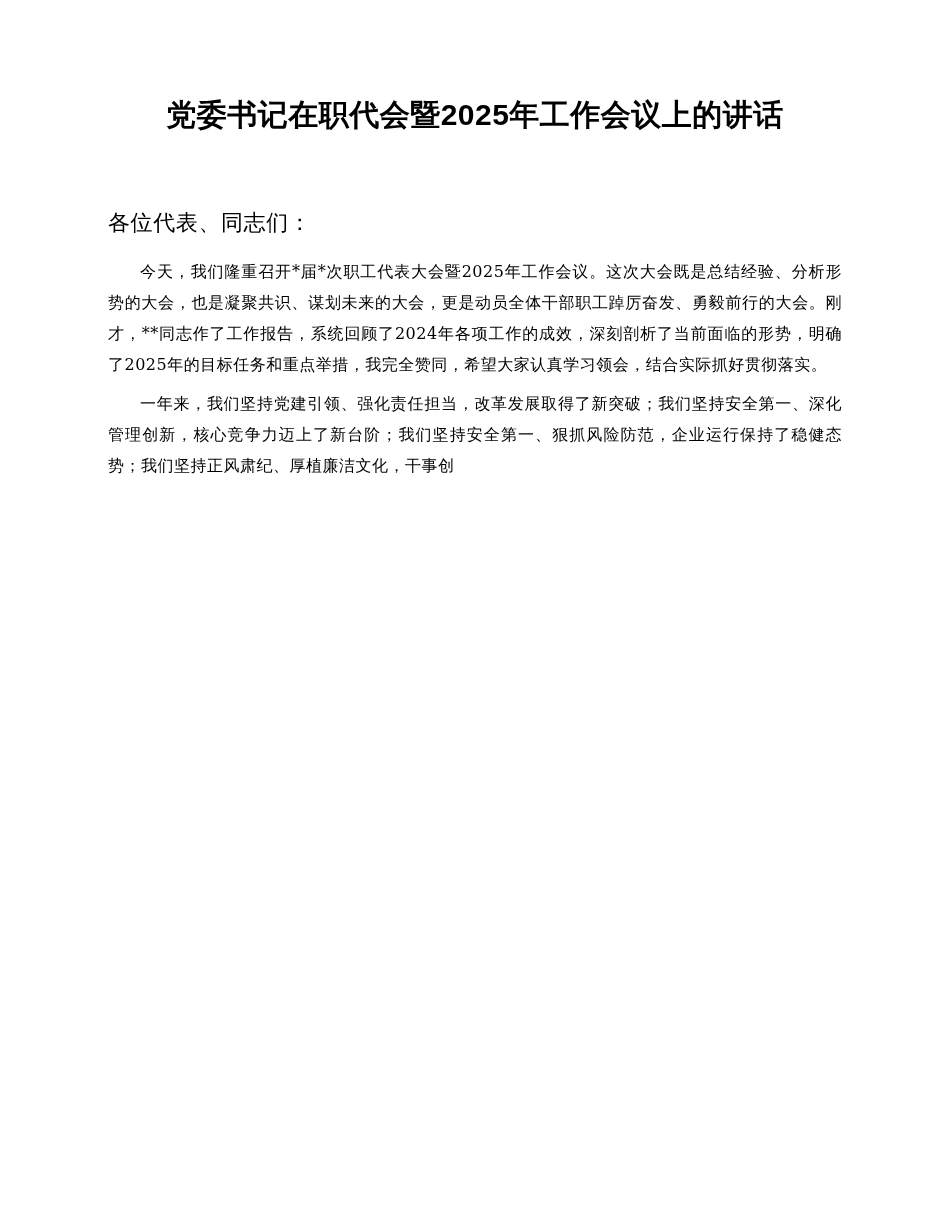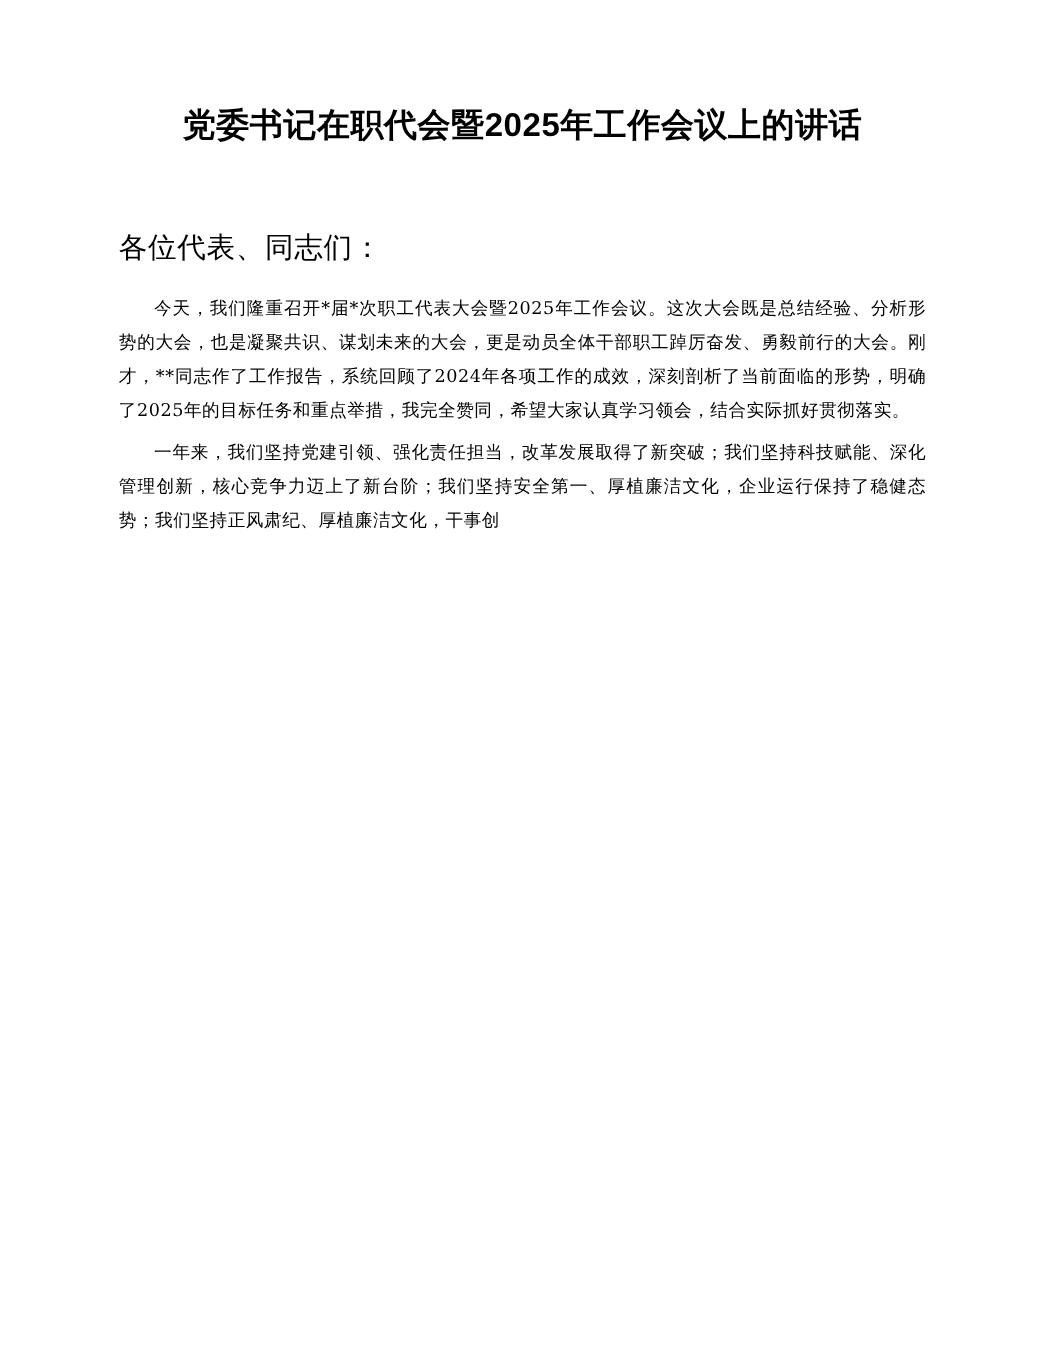--- a/index.html
+++ b/index.html
@@ -22,21 +22,21 @@
     font-family: "Liberation Sans", "DejaVu Sans", sans-serif;
     font-weight: bold;
     font-size: 30px;
     line-height: 1.35;
     text-align: center;
     letter-spacing: 0.5px;
     margin: 0 0 66px 0;
     white-space: nowrap;
   }
   .salutation {
-    font-size: 26px;
+    font-size: 22px;
     line-height: 1.9;
     margin: 0 0 14px 0;
     letter-spacing: 0.6px;
   }
   .para {
     font-size: 16px;
     line-height: 1.93;
     text-align: justify;
     text-justify: inter-ideograph;
     margin: 0 0 8px 0;
@@ -50,15 +50,15 @@
 </head>
 <body>
 
 <div class="page">
 
   <h1 class="doc-title">党委书记在职代会暨2025年工作会议上的讲话</h1>
 
   <p class="salutation">各位代表、同志们：</p>
 
   <p class="para">今天，我们隆重召开*届*次职工代表大会暨2025年工作会议。这次大会既是总结经验、分析形势的大会，也是凝聚共识、谋划未来的大会，更是动员全体干部职工踔厉奋发、勇毅前行的大会。刚才，**同志作了工作报告，系统回顾了2024年各项工作的成效，深刻剖析了当前面临的形势，明确了2025年的目标任务和重点举措，我完全赞同，希望大家认真学习领会，结合实际抓好贯彻落实。</p>
-  <p class="para">一年来，我们坚持党建引领、强化责任担当，改革发展取得了新突破；我们坚持科技赋能、深化管理创新，核心竞争力迈上了新台阶；我们坚持安全第一、厚植廉洁文化，企业运行保持了稳健态势；我们坚持正风肃纪、厚植廉洁文化，干事创</p>
+  <p class="para">一年来，我们坚持党建引领、强化责任担当，改革发展取得了新突破；我们坚持安全第一、深化管理创新，核心竞争力迈上了新台阶；我们坚持安全第一、狠抓风险防范，企业运行保持了稳健态势；我们坚持正风肃纪、厚植廉洁文化，干事创</p>
 
 </div>
 
 </body></html>

